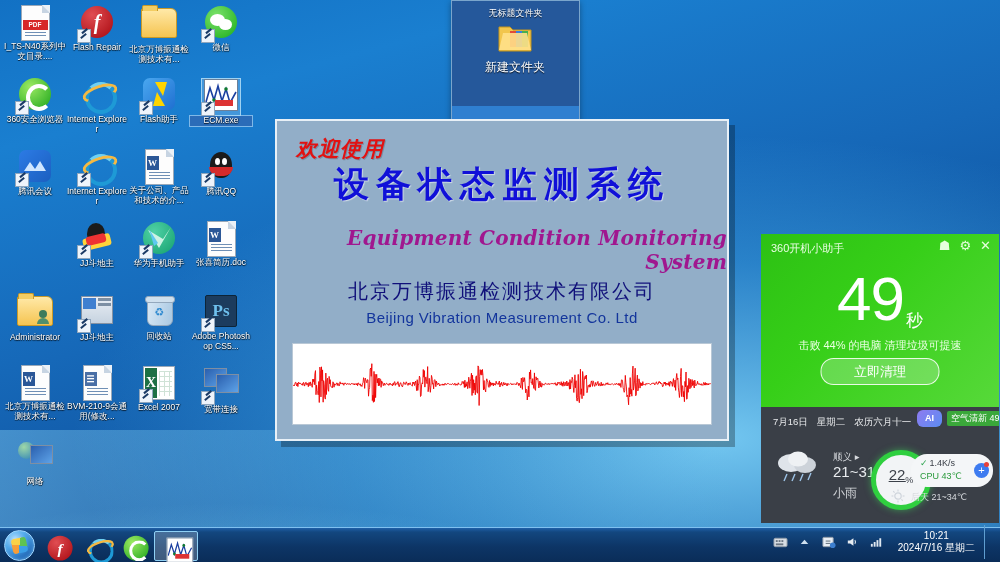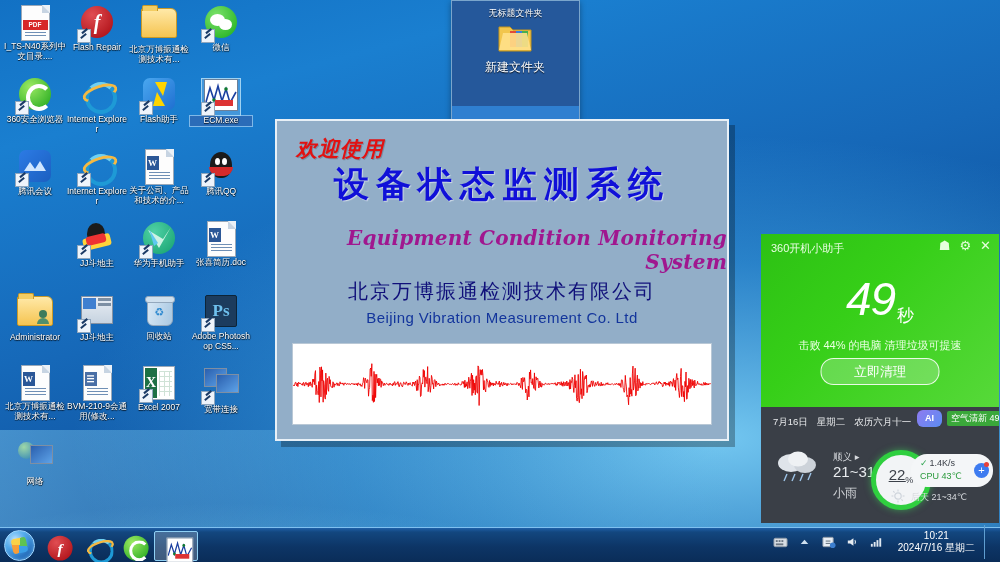--- a/index.html
+++ b/index.html
@@ -75,21 +75,21 @@
   #wave-box{position:absolute;left:15px;right:15px;top:222px;height:80px;background:#fff;border:1px solid #b9c8d6;}
   #wave-box svg{display:block;width:100%;height:100%;}
 
   
   #w360{position:absolute;left:761px;top:234px;width:238px;height:173px;
     background:linear-gradient(135deg,#2dc114 0%,#36cf18 40%,#57d93a 100%);overflow:hidden;}
   #w360 .w-title{position:absolute;left:10px;top:7px;font-size:11px;color:#eafde4;}
   #w360 .w-tools{position:absolute;right:8px;top:5px;display:flex;gap:9px;align-items:center;}
   #w360 .w-tools span{font-size:13px;color:#e6ffdd;line-height:14px;cursor:default;}
   #w360 .big{position:absolute;left:0;right:0;top:34px;text-align:center;color:#fff;}
-  #w360 .big .num{font-size:46px;line-height:62px;font-weight:300;letter-spacing:-1px;font-style:italic;}
+  #w360 .big .num{font-size:62px;line-height:62px;font-weight:300;letter-spacing:-1px;}
   #w360 .big .unit{font-size:17px;vertical-align:-6px;margin-left:2px;}
   #w360 .sub{position:absolute;left:0;right:0;top:104px;text-align:center;font-size:11px;color:#e9ffe2;}
   #w360 .cta{position:absolute;left:50%;transform:translateX(-50%);top:124px;width:117px;height:25px;
     border:1px solid rgba(255,255,255,.85);border-radius:13px;background:rgba(255,255,255,.22);
     color:#fff;font-size:13px;line-height:25px;text-align:center;}
 
   
   #wbar{position:absolute;left:761px;top:407px;width:238px;height:116px;background:#3a3f47;overflow:hidden;}
   #wbar .dateline{position:absolute;left:12px;top:9px;font-size:9.5px;color:#e8eaec;white-space:nowrap;}
   #wbar .dateline span{margin-right:9px;}

